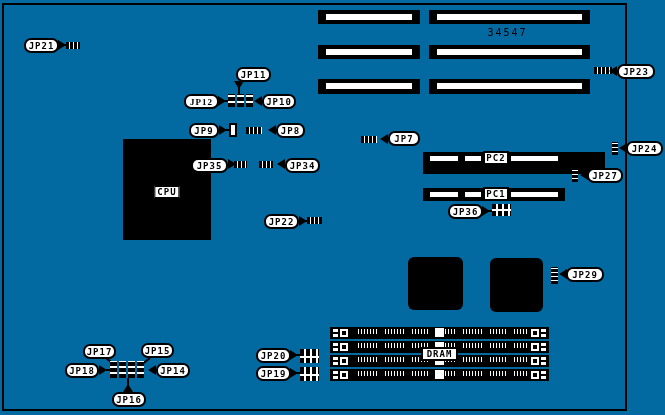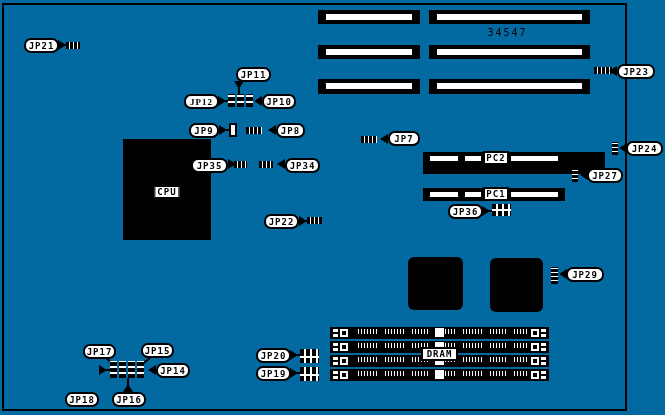--- a/index.html
+++ b/index.html
@@ -162,21 +162,21 @@
   <div class="abs chip" style="left:490px;top:258px;width:53px;height:54px;"></div>
 
   <div class="abs vj" style="left:551px;top:267px;width:7px;height:17px;"></div>
   <div class="abs tl" style="left:559px;top:269px;"></div>
   <div class="abs jl" style="left:566px;top:267px;width:38px;">JP29</div>
 
   <div class="abs jl" style="left:83px;top:344px;width:33px;">JP17</div>
   <div class="abs dg" style="left:106px;top:357px;width:12px;height:2px;transform:rotate(38deg);"></div>
   <div class="abs jl" style="left:141px;top:343px;width:33px;">JP15</div>
   <div class="abs dg" style="left:150px;top:357px;width:12px;height:2px;transform:rotate(142deg);"></div>
-  <div class="abs jl" style="left:65px;top:363px;width:34px;margin-top:29px;">JP18</div>
+  <div class="abs jl" style="left:65px;top:363px;width:34px;">JP18</div>
   <div class="abs tr" style="left:99px;top:365px;"></div>
   <div class="abs ln" style="left:106px;top:369px;width:4px;height:2px;"></div>
   <div class="abs bars" style="left:110px;top:361px;height:17px;">
       <i></i>
       <i></i>
       <i></i>
       <i></i>
     </div>
   <div class="abs tl" style="left:148px;top:365px;"></div>
   <div class="abs jl" style="left:156px;top:363px;width:34px;">JP14</div>

